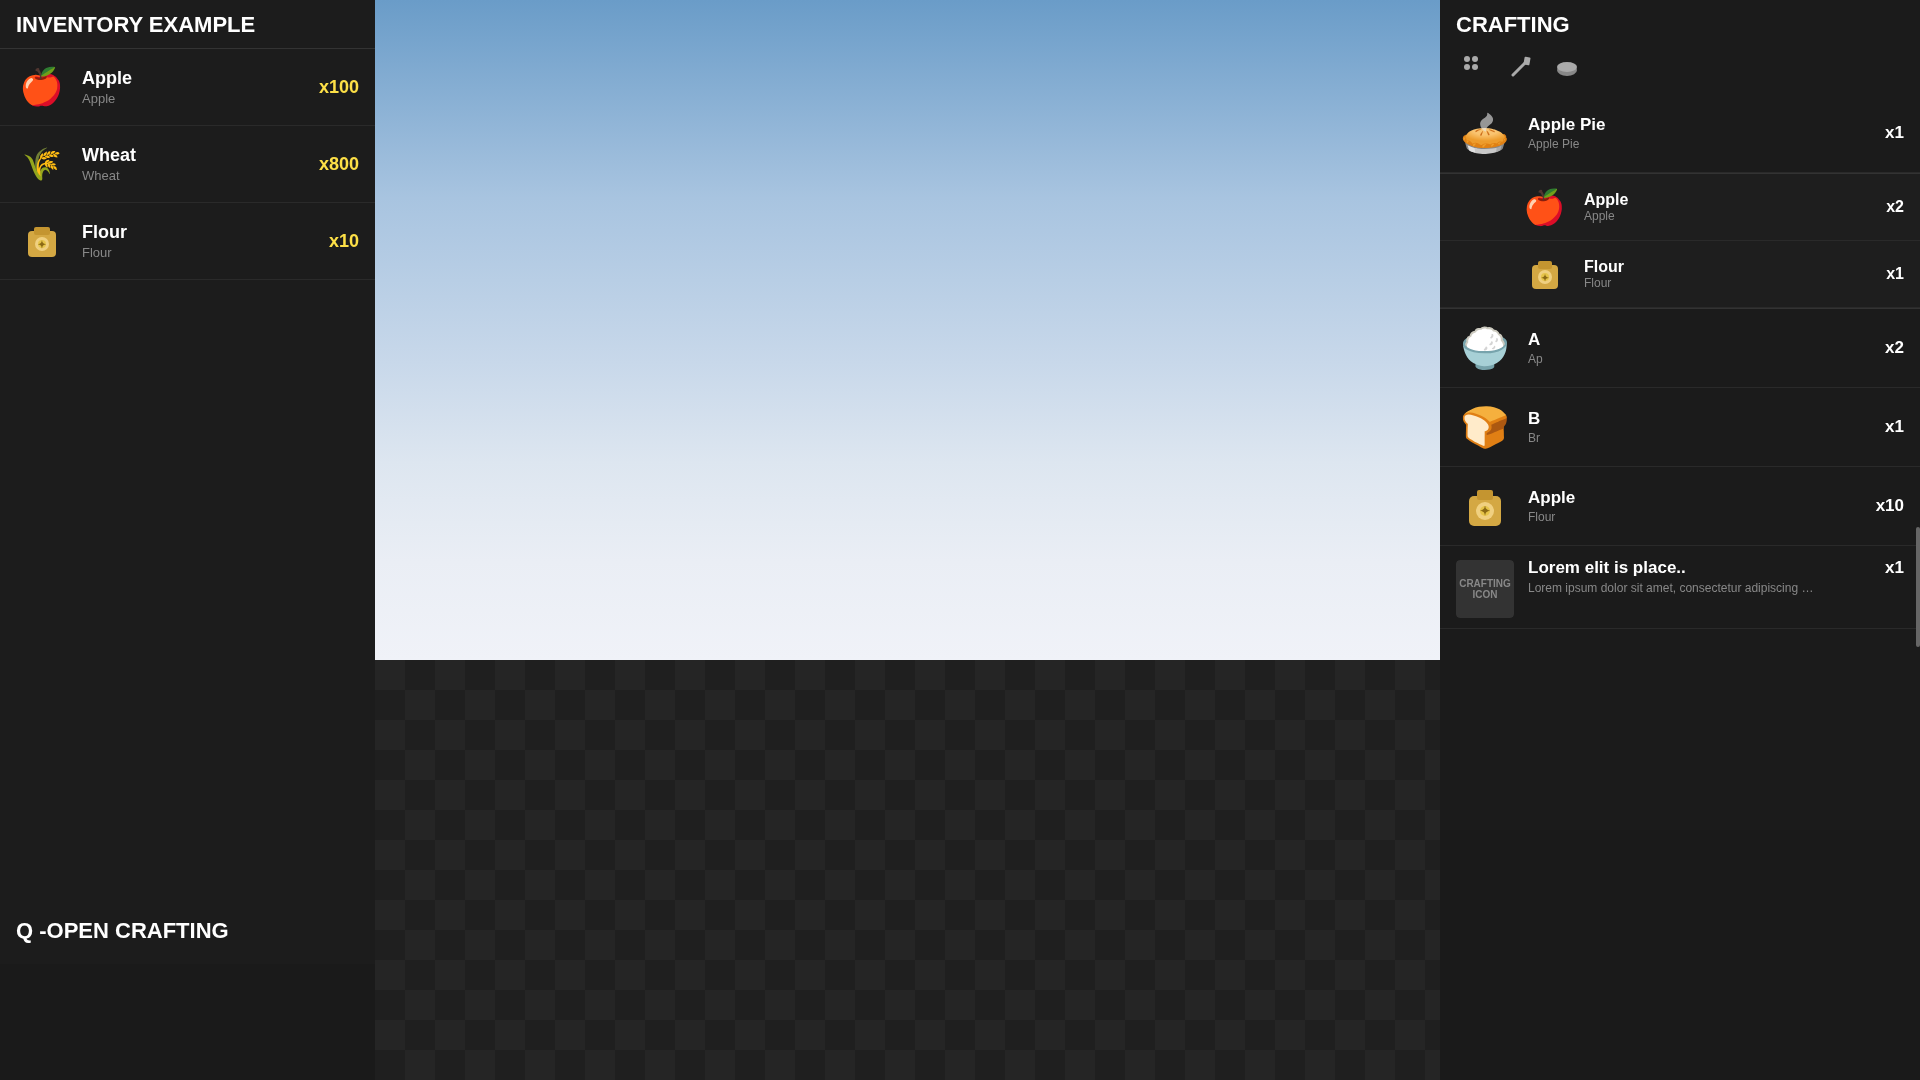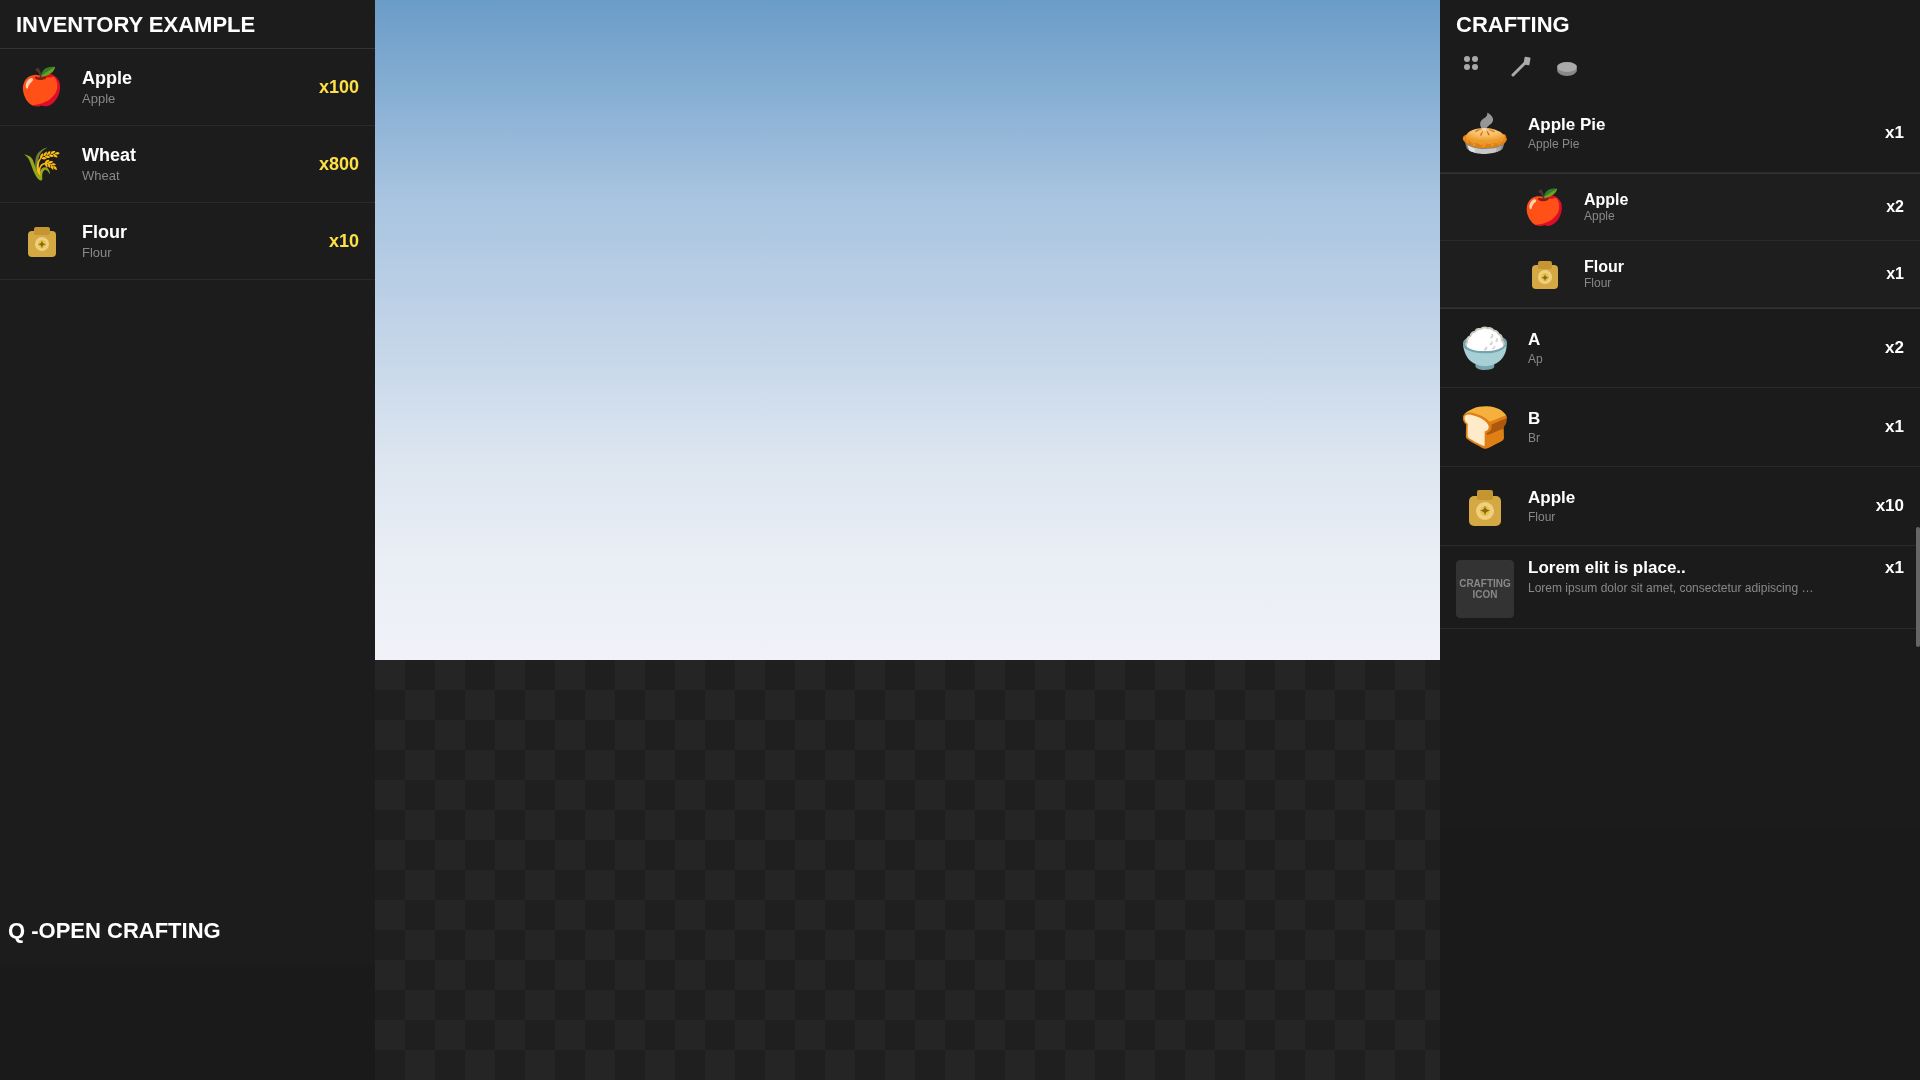--- a/index.html
+++ b/index.html
@@ -69,21 +69,21 @@
 
     .item-count {
       color: #fde047;
       font-size: 18px;
       font-weight: 600;
     }
 
     #open-crafting-hint {
       position: absolute;
       bottom: 20px;
-      left: 8px;
+      left: 16px;
       color: #ffffff;
       font-size: 22px;
       font-weight: bold;
     }
 
     
     #game-view {
       flex: 1;
       height: 1080px;
       display: flex;

